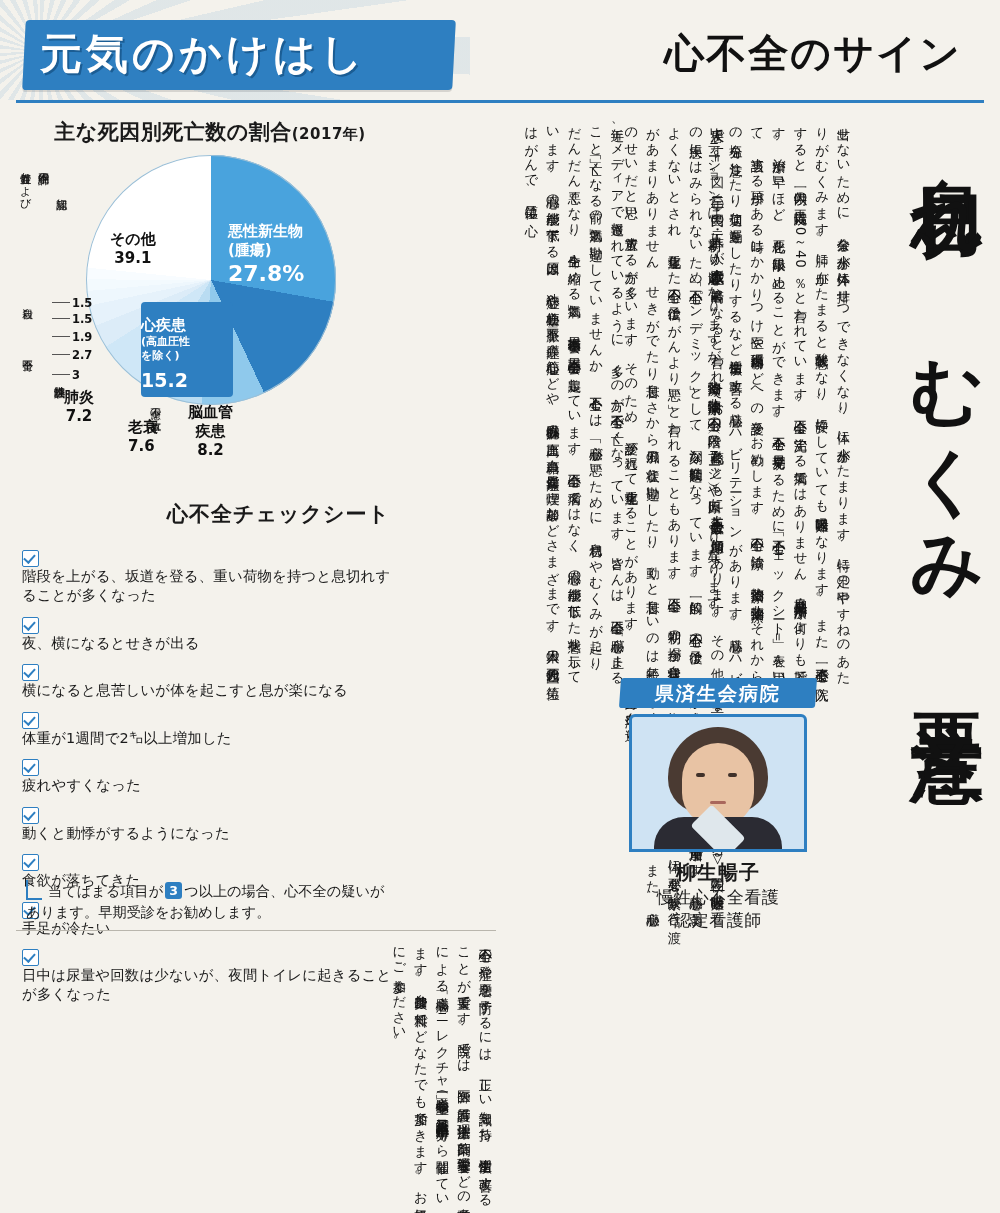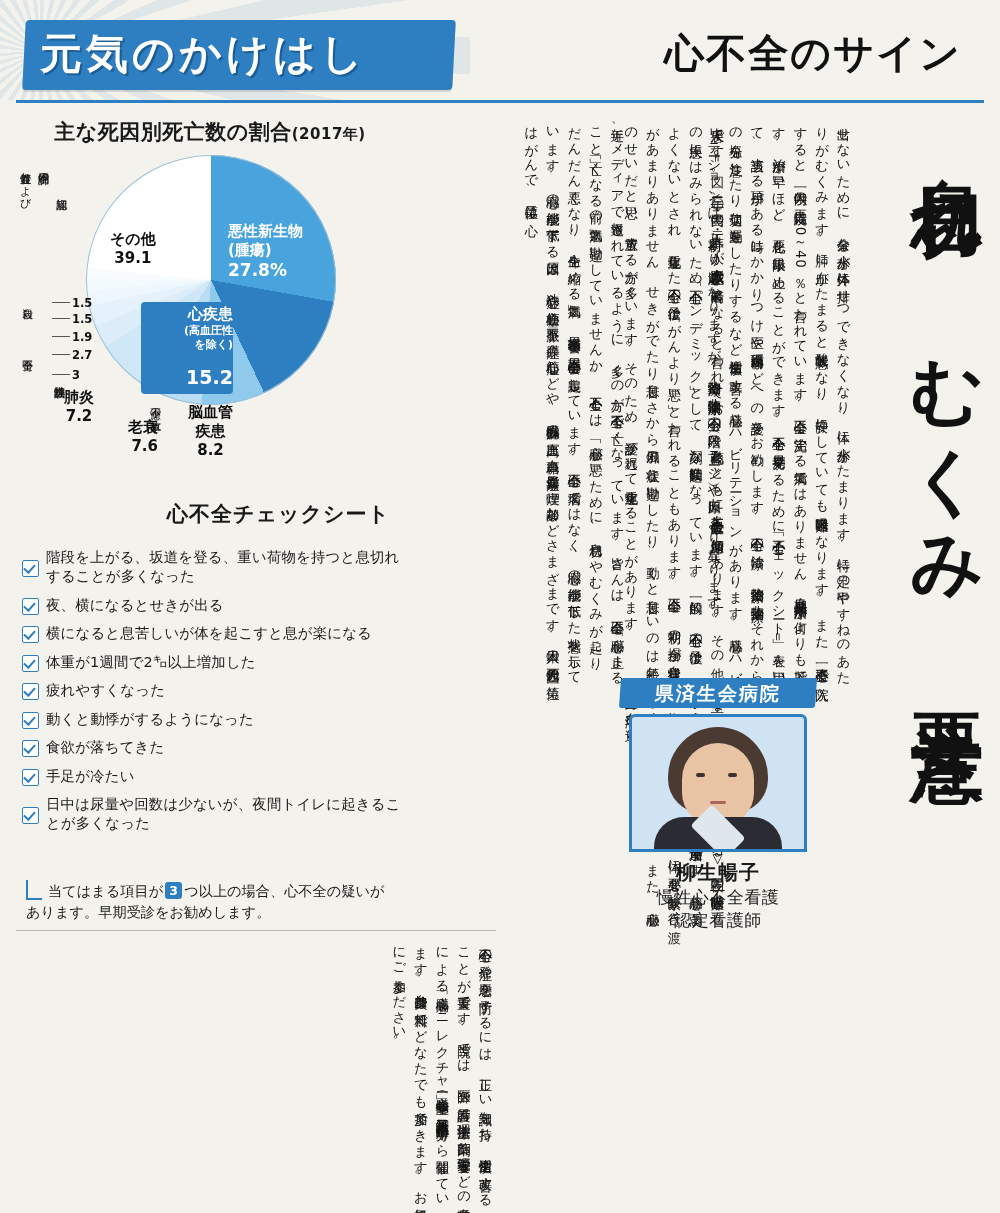--- a/index.html
+++ b/index.html
@@ -127,33 +127,33 @@
       #ffffff 275.7deg 360deg      
     );
     box-shadow:0 0 0 1px #9bbfd6 inset;
   }
   .lbl{position:absolute;font-size:15px;font-weight:bold;line-height:1.25;color:#111;}
   .lbl.white{color:#ffffff;}
   .lbl.small{font-size:11.5px;font-weight:bold;}
   .lbl.tiny{font-size:11px;font-weight:normal;}
   .chip{
     position:absolute;left:141px;top:302px;width:92px;
-    background:#2e7fc1;color:#fff;border-radius:4px;padding:3px 0 4px;
-    text-align:right;font-size:11px;line-height:1.25;font-weight:bold;
-  }
-  .chip .big{display:block;font-size:19px;margin-top:15px;}
+    background:#2e7fc1;color:#fff;border-radius:4px;padding:14px 0 4px;
+    text-align:left;font-size:11px;line-height:1.25;font-weight:bold;
+  }
+  .chip .big{display:block;font-size:19px;margin-top:7px;}
   .leader{position:absolute;background:#555;height:1px;}
 
   
   .check-title{
     position:absolute;left:30px;top:500px;width:360px;text-align:right;
     font-size:21px;font-weight:bold;letter-spacing:1px;
   }
   .checklist{position:absolute;left:22px;top:548px;width:380px;}
-  .c-item{display:flex;align-items:center;margin-bottom:9.5px;}
+  .c-item{display:flex;align-items:flex-start;margin-bottom:9.5px;flex-direction:column;}
   .cbox{
     flex:0 0 auto;width:15px;height:15px;border:1.6px solid #2e7fc1;border-radius:2px;
     margin-top:2px;margin-right:7px;position:relative;background:#fff;
   }
   .cbox:after{
     content:"";position:absolute;left:3px;top:1px;width:5px;height:9px;
     border:solid #2e7fc1;border-width:0 2px 2px 0;transform:rotate(42deg);
   }
   .c-text{font-size:14.4px;line-height:1.32;letter-spacing:.2px;}
   .note{
@@ -224,37 +224,37 @@
     <span>主な死因別死亡数の割合</span><span class="yr">(2017年)</span>
   </div>
 
   <div class="pie-wrap">
     <div class="pie"></div>
   </div>
 
   <div class="lbl white" style="left:228px;top:222px;">
     <span>悪性新生物</span><br>
     <span class="small">(腫瘍)</span><br>
-    <span style="font-size:17px;">27.8%</span>
+    <span style="font-size:22px;">27.8%</span>
   </div>
 
   <div class="chip">
     <span style="font-size:15px;">心疾患</span><br>
     <span>(高血圧性</span><br>
     <span>を除く)</span>
     <span class="big">15.2</span>
   </div>
 
   <div class="lbl" style="left:188px;top:403px;text-align:center;">
     <span>脳血管</span><br>
     <span>疾患</span><br>
     <span>8.2</span>
   </div>
 
-  <div class="lbl" style="left:128px;top:418px;text-align:right;">
+  <div class="lbl" style="left:128px;top:418px;text-align:left;">
     <span>老衰</span><br>
     <span>7.6</span>
   </div>
 
   <div class="lbl" style="left:64px;top:388px;text-align:center;">
     <span>肺炎</span><br>
     <span>7.2</span>
   </div>
 
   <div class="lbl" style="left:110px;top:230px;text-align:center;">

